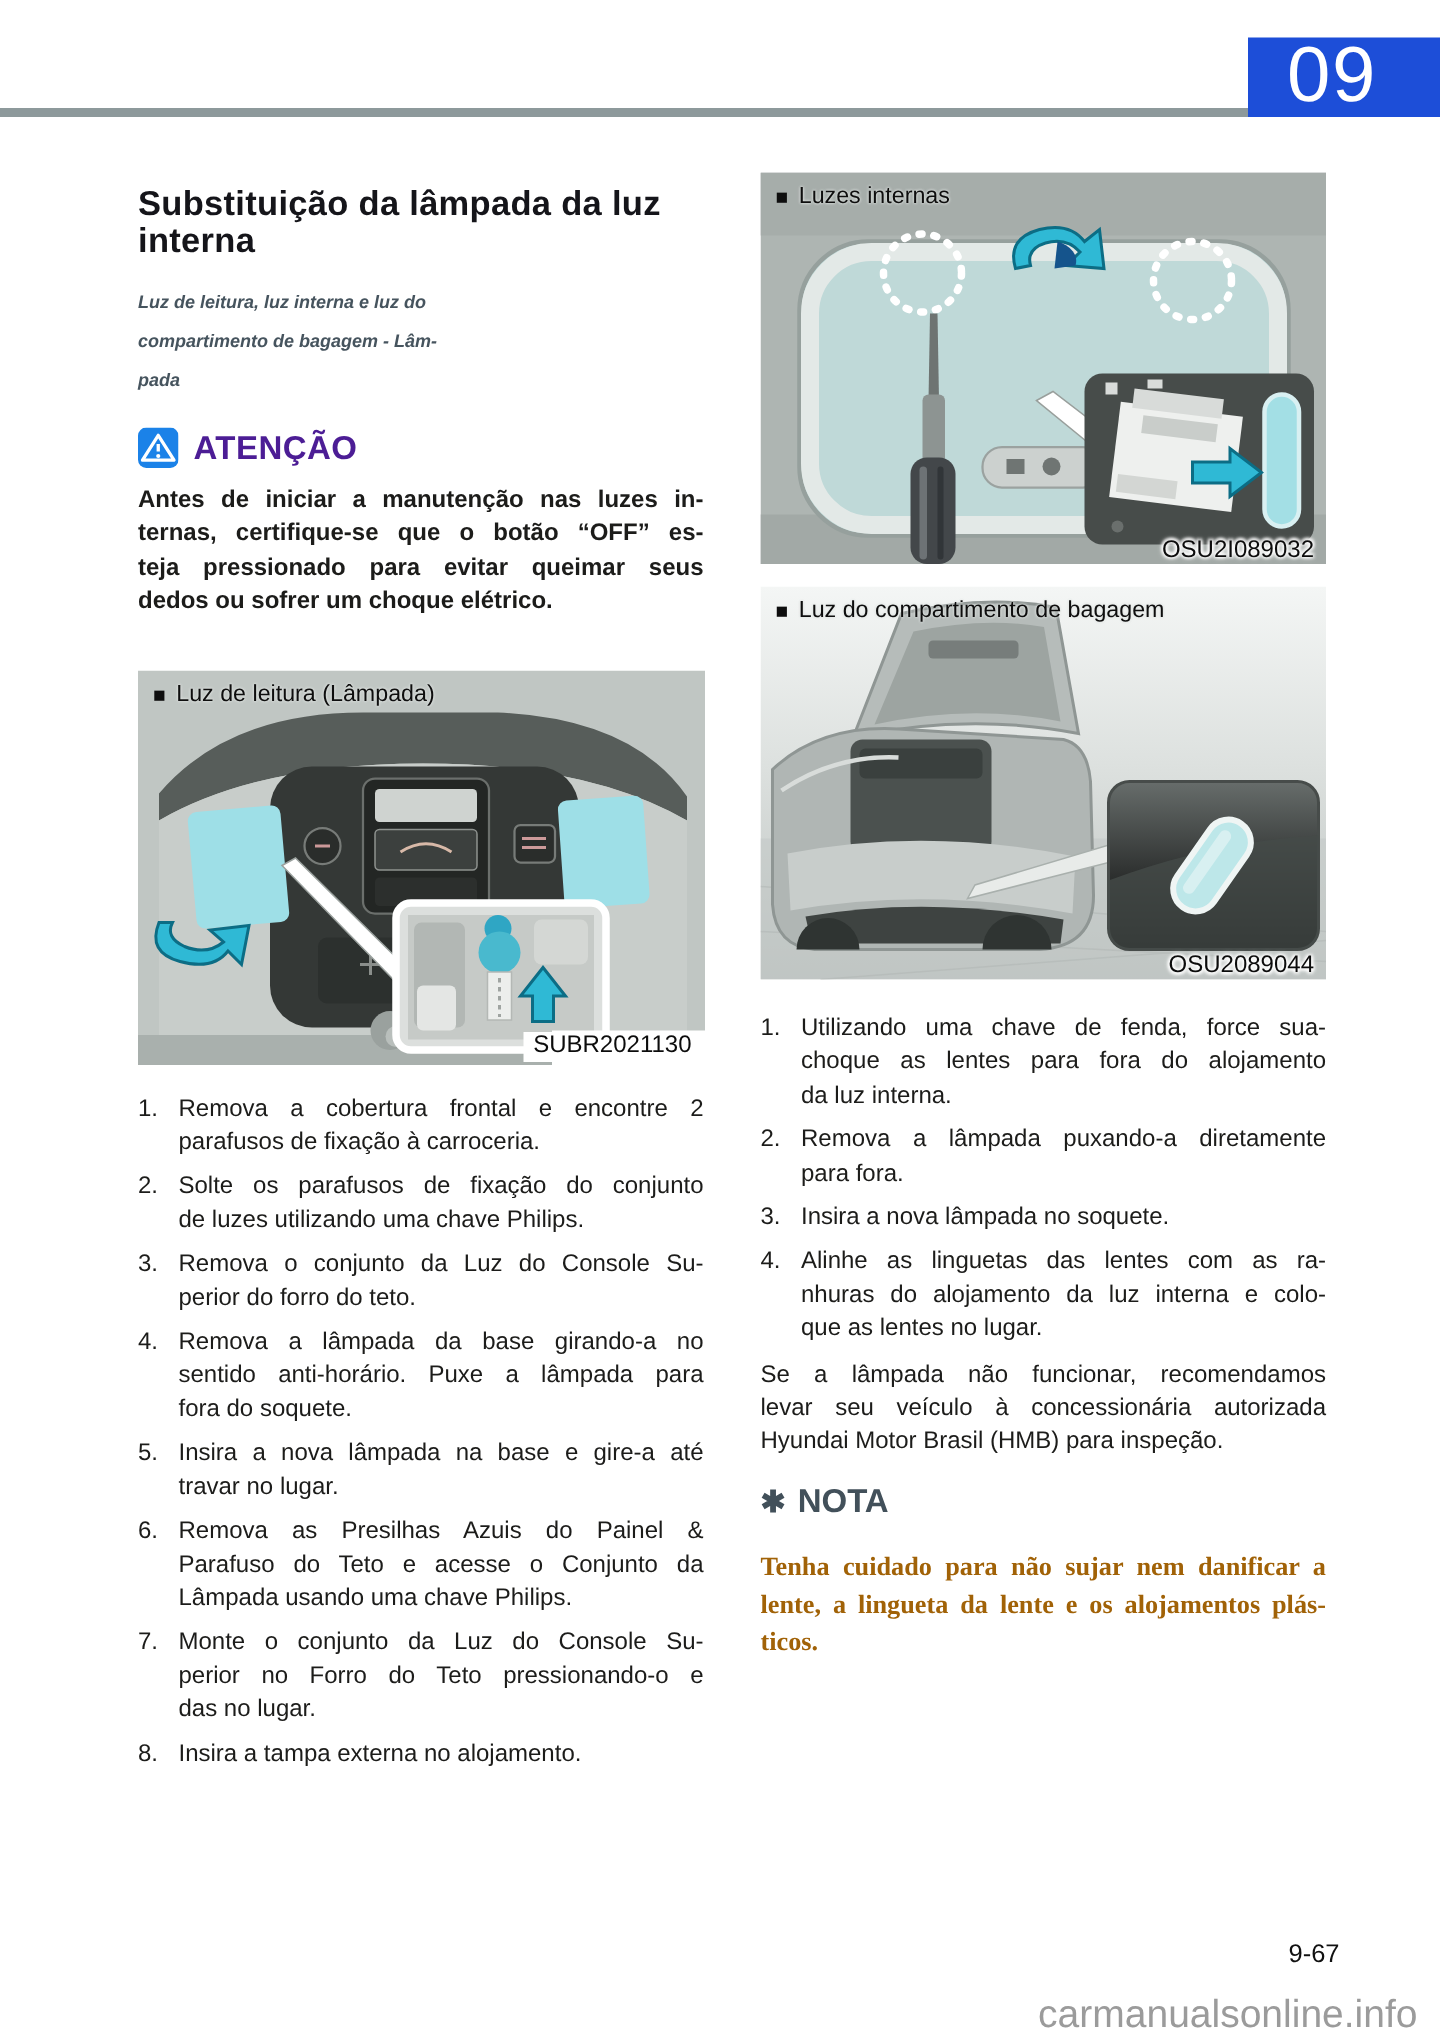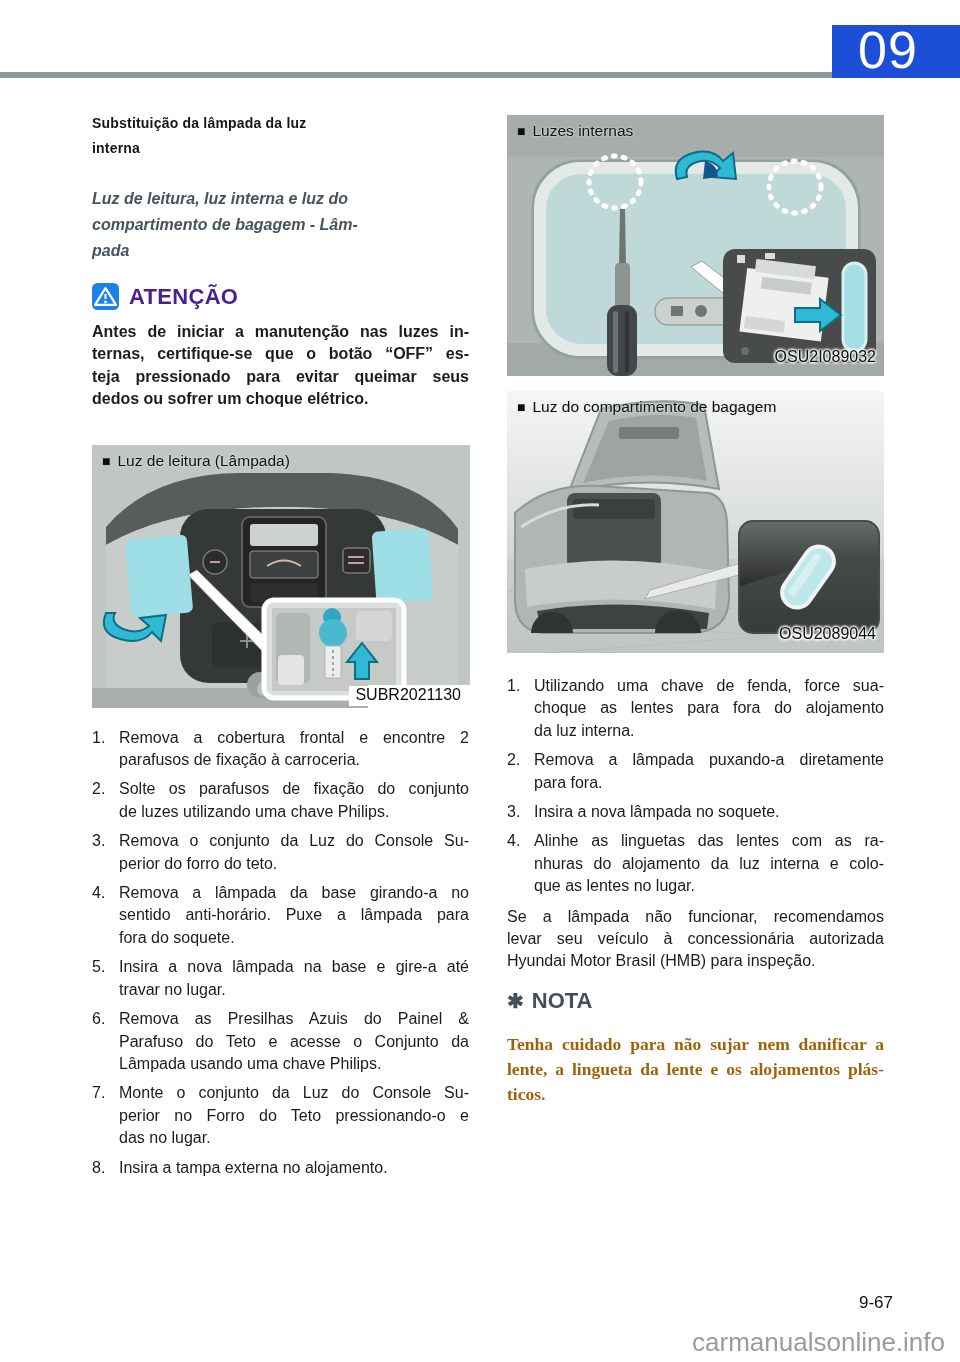--- a/index.html
+++ b/index.html
@@ -11,22 +11,22 @@
   .divider { position:absolute; left:0; top:72px; width:833px; height:6px; background:#8d999b; }
   .chapter-tab { position:absolute; left:832px; top:25px; width:128px; height:53px;
                  background:#1d4ed8; color:#fff; font-size:52px; line-height:51px; padding-left:26px;
                  letter-spacing:1px; }
 
   
   .col { position:absolute; top:111px; width:377px; }
   .col-left  { left:92px; }
   .col-right { left:507px; }
 
-  .title { font-size:14px; font-weight:bold; line-height:24.5px; color:#15151a; letter-spacing:.2px; }
-  .subtitle { margin-top:26px; font-size:16px; font-weight:bold; font-style:italic;
+  .title { font-size:23px; font-weight:bold; line-height:24.5px; color:#15151a; letter-spacing:.2px;margin-top:12px; }
+  .subtitle { margin-top:16px; font-size:12px; font-weight:bold; font-style:italic;
               line-height:26px; color:#46545e; }
 
   .warn-head { margin-top:19px; display:flex; align-items:center; gap:10px; }
   .warn-icon svg { display:block; }
   .warn-label { font-size:22px; font-weight:bold; color:#4c1d95; letter-spacing:.3px; }
   .warn-body { margin-top:11px; font-weight:bold; }
 
   .body-text { font-size:16px; line-height:22.4px; }
   .just .jl { text-align:justify; text-align-last:justify; }
 
@@ -35,21 +35,21 @@
   .figL { margin-top:34px; height:263px; }
   .fig1 { margin-top:4px;  height:261px; width:377px; }
   .fig2 { margin-top:15px; height:262px; width:377px; }
   .fig svg { display:block; }
   .fig-cap { position:absolute; left:10px; top:7px; font-size:15.5px; color:#0e0e0e;
              display:flex; align-items:center; gap:7px; white-space:nowrap;
              text-shadow:0 0 2px #dfe3e1, 0 0 2px #dfe3e1; }
   .fig-cap .sq { font-size:14px; line-height:1; text-shadow:none; }
   .fig-code { position:absolute; font-size:16px; color:#0c0c0c; }
   .code-strip { right:4px; bottom:2px; background:#fff; padding:0 5px 2px 6px; }
-  .code-glow  { right:8px; bottom:10px;
+  .code-glow  { right:8px; bottom:0;
                 text-shadow:-1px -1px 2px #fff, 1px -1px 2px #fff, -1px 1px 2px #fff, 1px 1px 2px #fff, 0 0 4px #fff; }
 
   
   .steps { margin-top:19px; }
   .steps-right { margin-top:22px; }
   .step { display:flex; margin-bottom:7px; }
   .step .num { width:27px; flex:none; }
   .step .lines { flex:1; }
 
   .para { margin-top:8px; }

